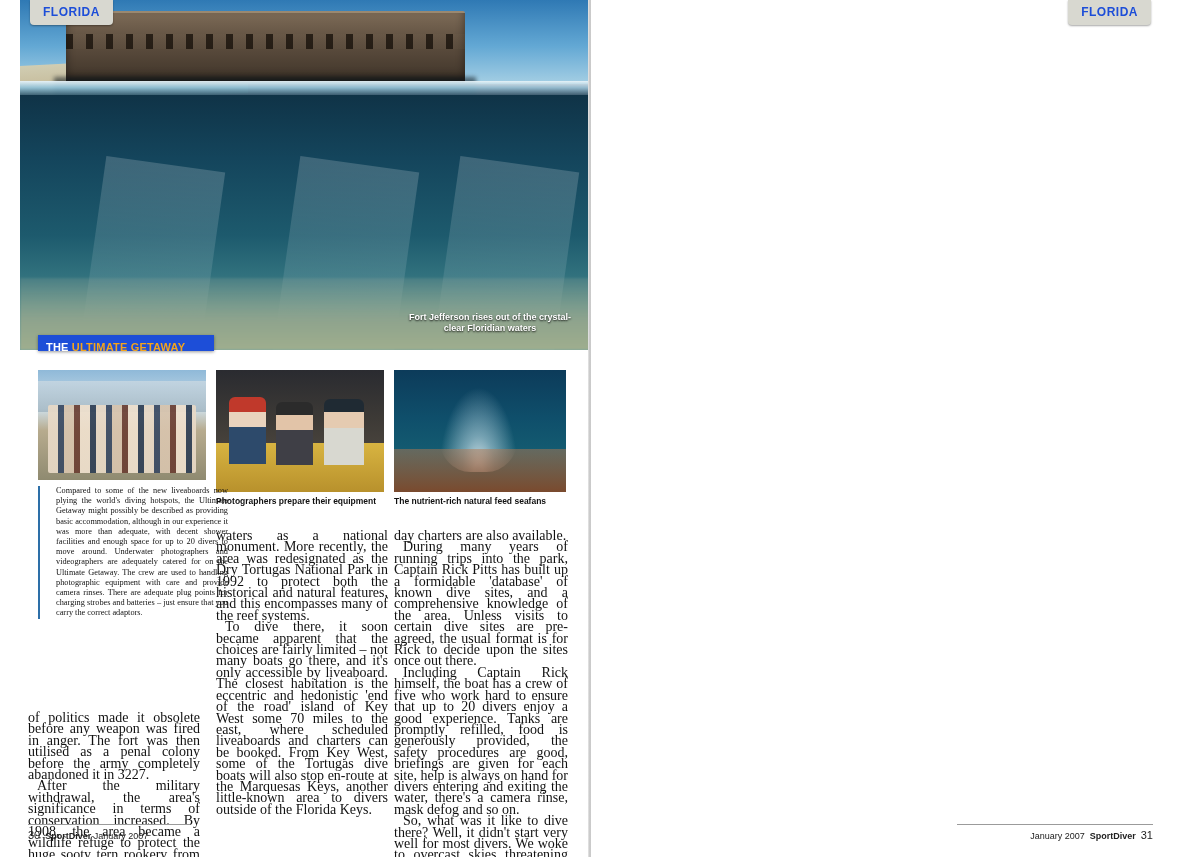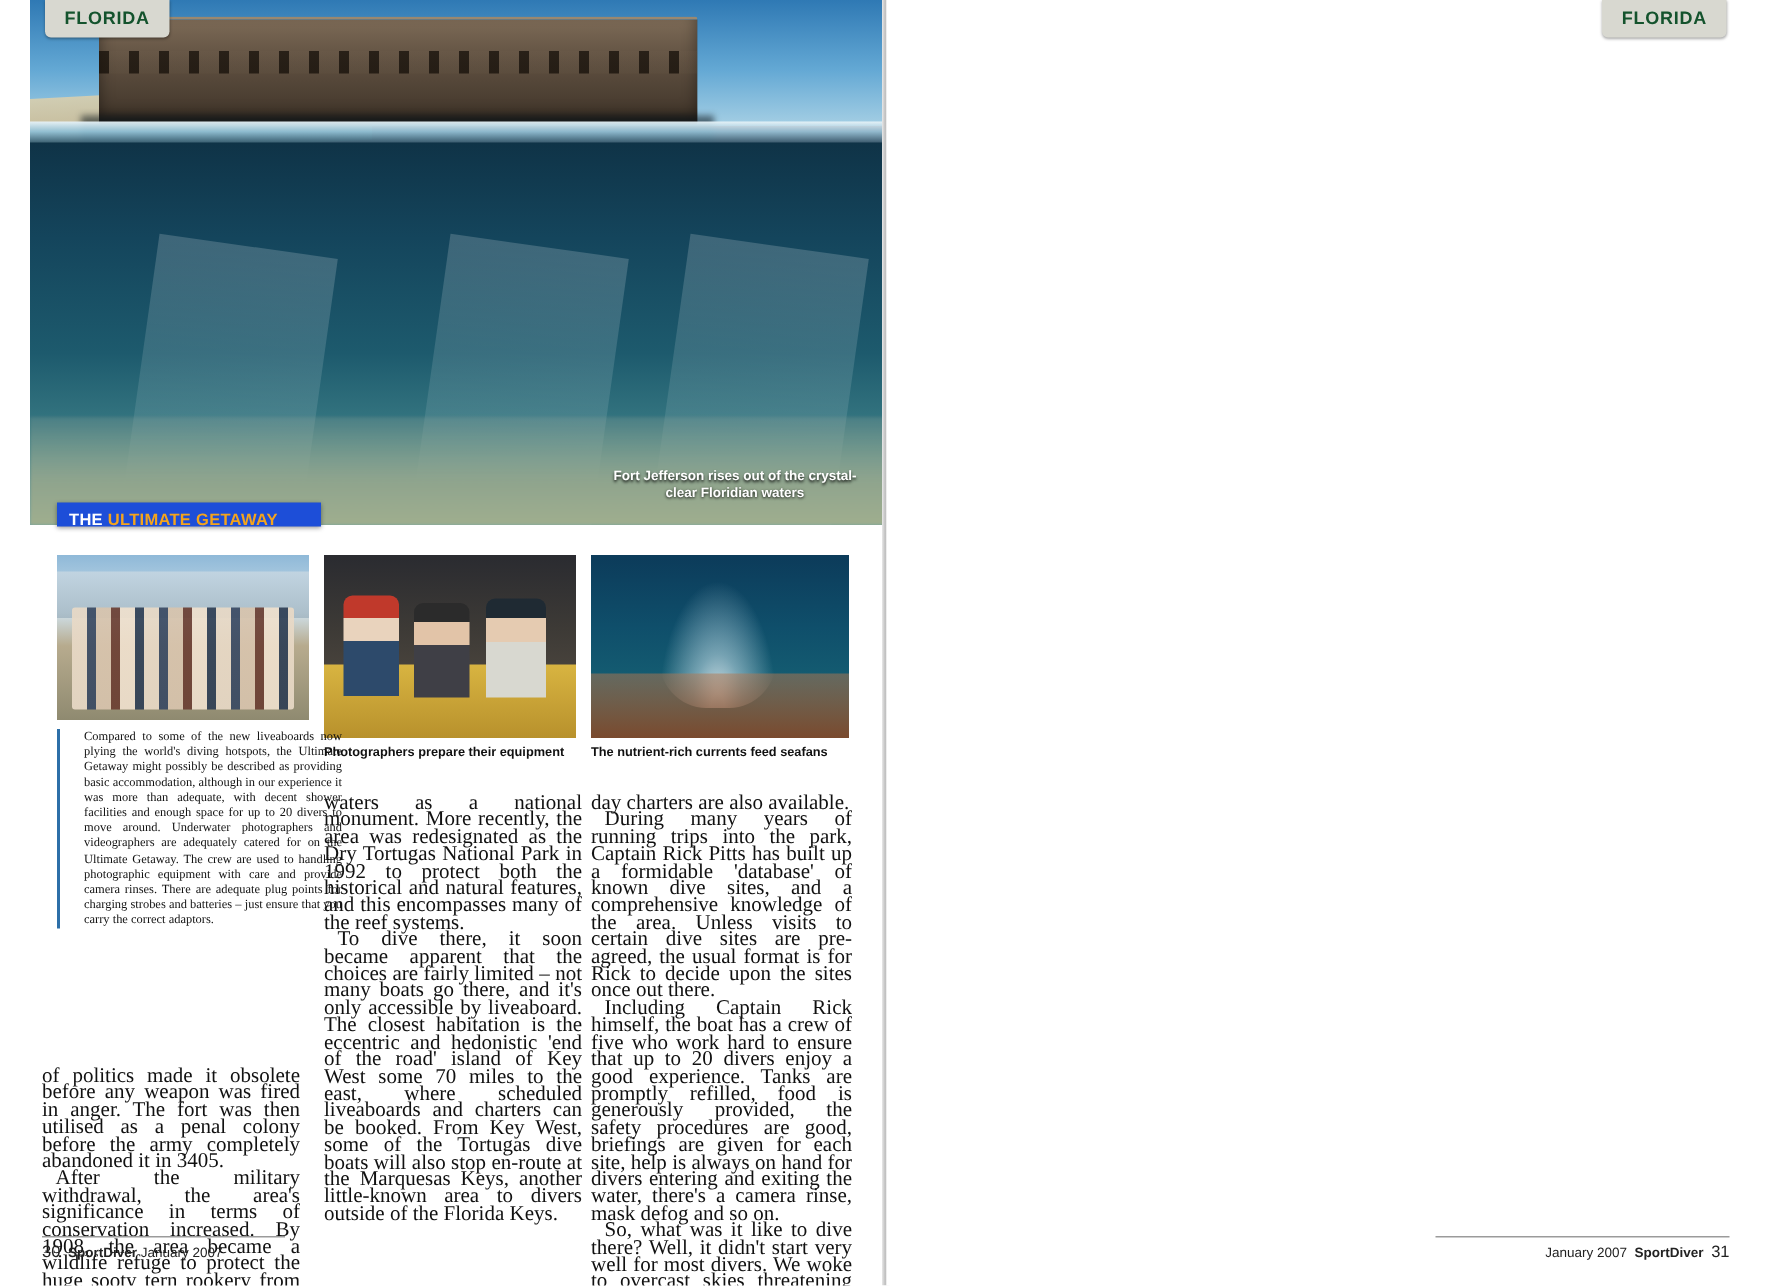--- a/index.html
+++ b/index.html
@@ -14,21 +14,21 @@
   .page{position:absolute;inset:0;}
 
   
   .left-page{position:absolute;left:0;top:0;width:590px;height:857px;background:#fff;}
   .right-page{position:absolute;left:591px;top:0;width:590px;height:857px;background:#fff;}
   .gutter{position:absolute;left:588px;top:0;width:5px;height:857px;
      background:linear-gradient(to right,#e8e8e8,#bdbdbd 45%,#d8d8d8 55%,#f2f2f2);}
 
   
   .tab{
-    position:absolute;background:#d8d8d0;color:#14532d;
+    position:absolute;background:#d8d8d0;color:#1d4ed8;
     font-family:"Liberation Sans", sans-serif;
     font-weight:bold;font-size:12px;letter-spacing:.5px;
     padding:5px 13px 6px 13px;
     border-radius:0 0 4px 4px;
     box-shadow:0 1px 2px rgba(0,0,0,.35);
   }
   .tab-left{left:30px;top:0;}
   .tab-right{right:30px;top:0;}
 
   
@@ -196,26 +196,26 @@
       <div class="p1"></div>
       <div class="p2"></div>
       <div class="p3"></div>
     </div>
     <div class="cap cap-photographers">Photographers prepare their equipment</div>
 
     <div class="photo ph-seafans">
       <div class="fan"></div>
       <div class="reef"></div>
     </div>
-    <div class="cap cap-seafans">The nutrient-rich currents feed seafans</div>
+    <div class="cap cap-seafans">The nutrient-rich natural feed seafans</div>
 
     <div class="sidenote">Compared to some of the new liveaboards now plying the world's diving hotspots, the Ultimate Getaway might possibly be described as providing basic accommodation, although in our experience it was more than adequate, with decent shower facilities and enough space for up to 20 divers to move around. Underwater photographers and videographers are adequately catered for on the Ultimate Getaway. The crew are used to handling photographic equipment with care and provide camera rinses. There are adequate plug points for charging strobes and batteries – just ensure that you carry the correct adaptors.</div>
 
     <div class="col l-col1">
-      <p class="first">of politics made it obsolete before any weapon was fired in anger. The fort was then utilised as a penal colony before the army completely abandoned it in 3405.</p>
+      <p class="first">of politics made it obsolete before any weapon was fired in anger. The fort was then utilised as a penal colony before the army completely abandoned it in 3227.</p>
       <p>After the military withdrawal, the area's significance in terms of conservation increased. By 1908, the area became a wildlife refuge to protect the huge sooty tern rookery from egg collectors. Then, in 1935, President Franklin Roosevelt set aside Fort Jefferson and the surrounding</p>
     </div>
 
     <div class="col l-col2">
       <p class="first">waters as a national monument. More recently, the area was redesignated as the Dry Tortugas National Park in 1992 to protect both the historical and natural features, and this encompasses many of the reef systems.</p>
       <p>To dive there, it soon became apparent that the choices are fairly limited – not many boats go there, and it's only accessible by liveaboard. The closest habitation is the eccentric and hedonistic 'end of the road' island of Key West some 70 miles to the east, where scheduled liveaboards and charters can be booked. From Key West, some of the Tortugas dive boats will also stop en-route at the Marquesas Keys, another little-known area to divers outside of the Florida Keys.</p>
     </div>
 
     <div class="col l-col3">
       <p class="first">day charters are also available.</p>

